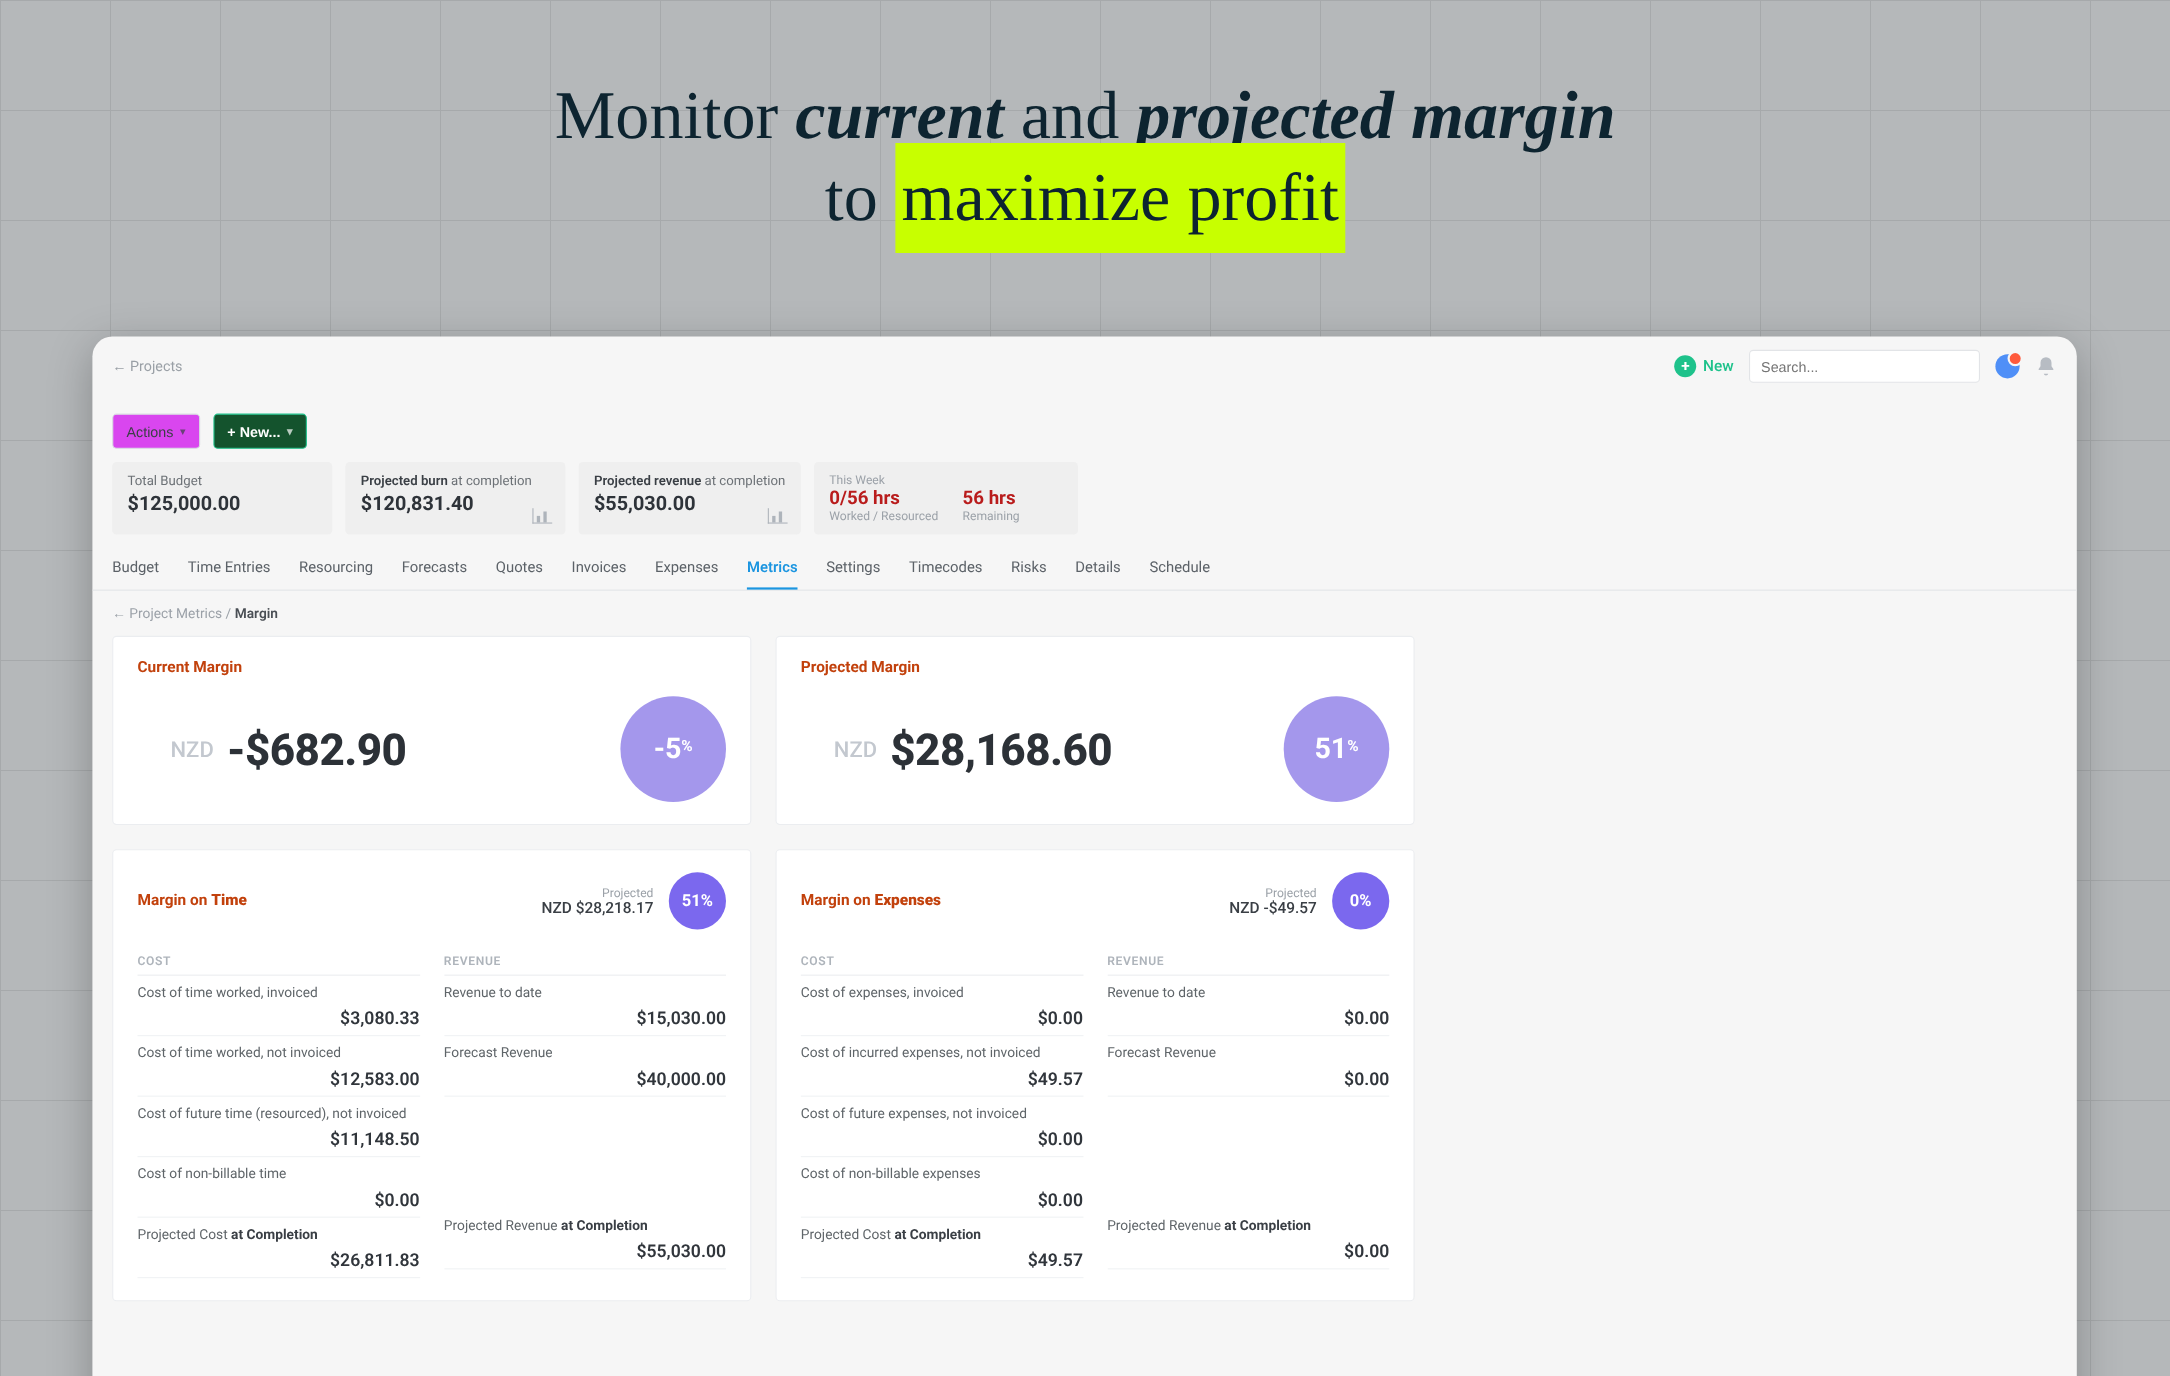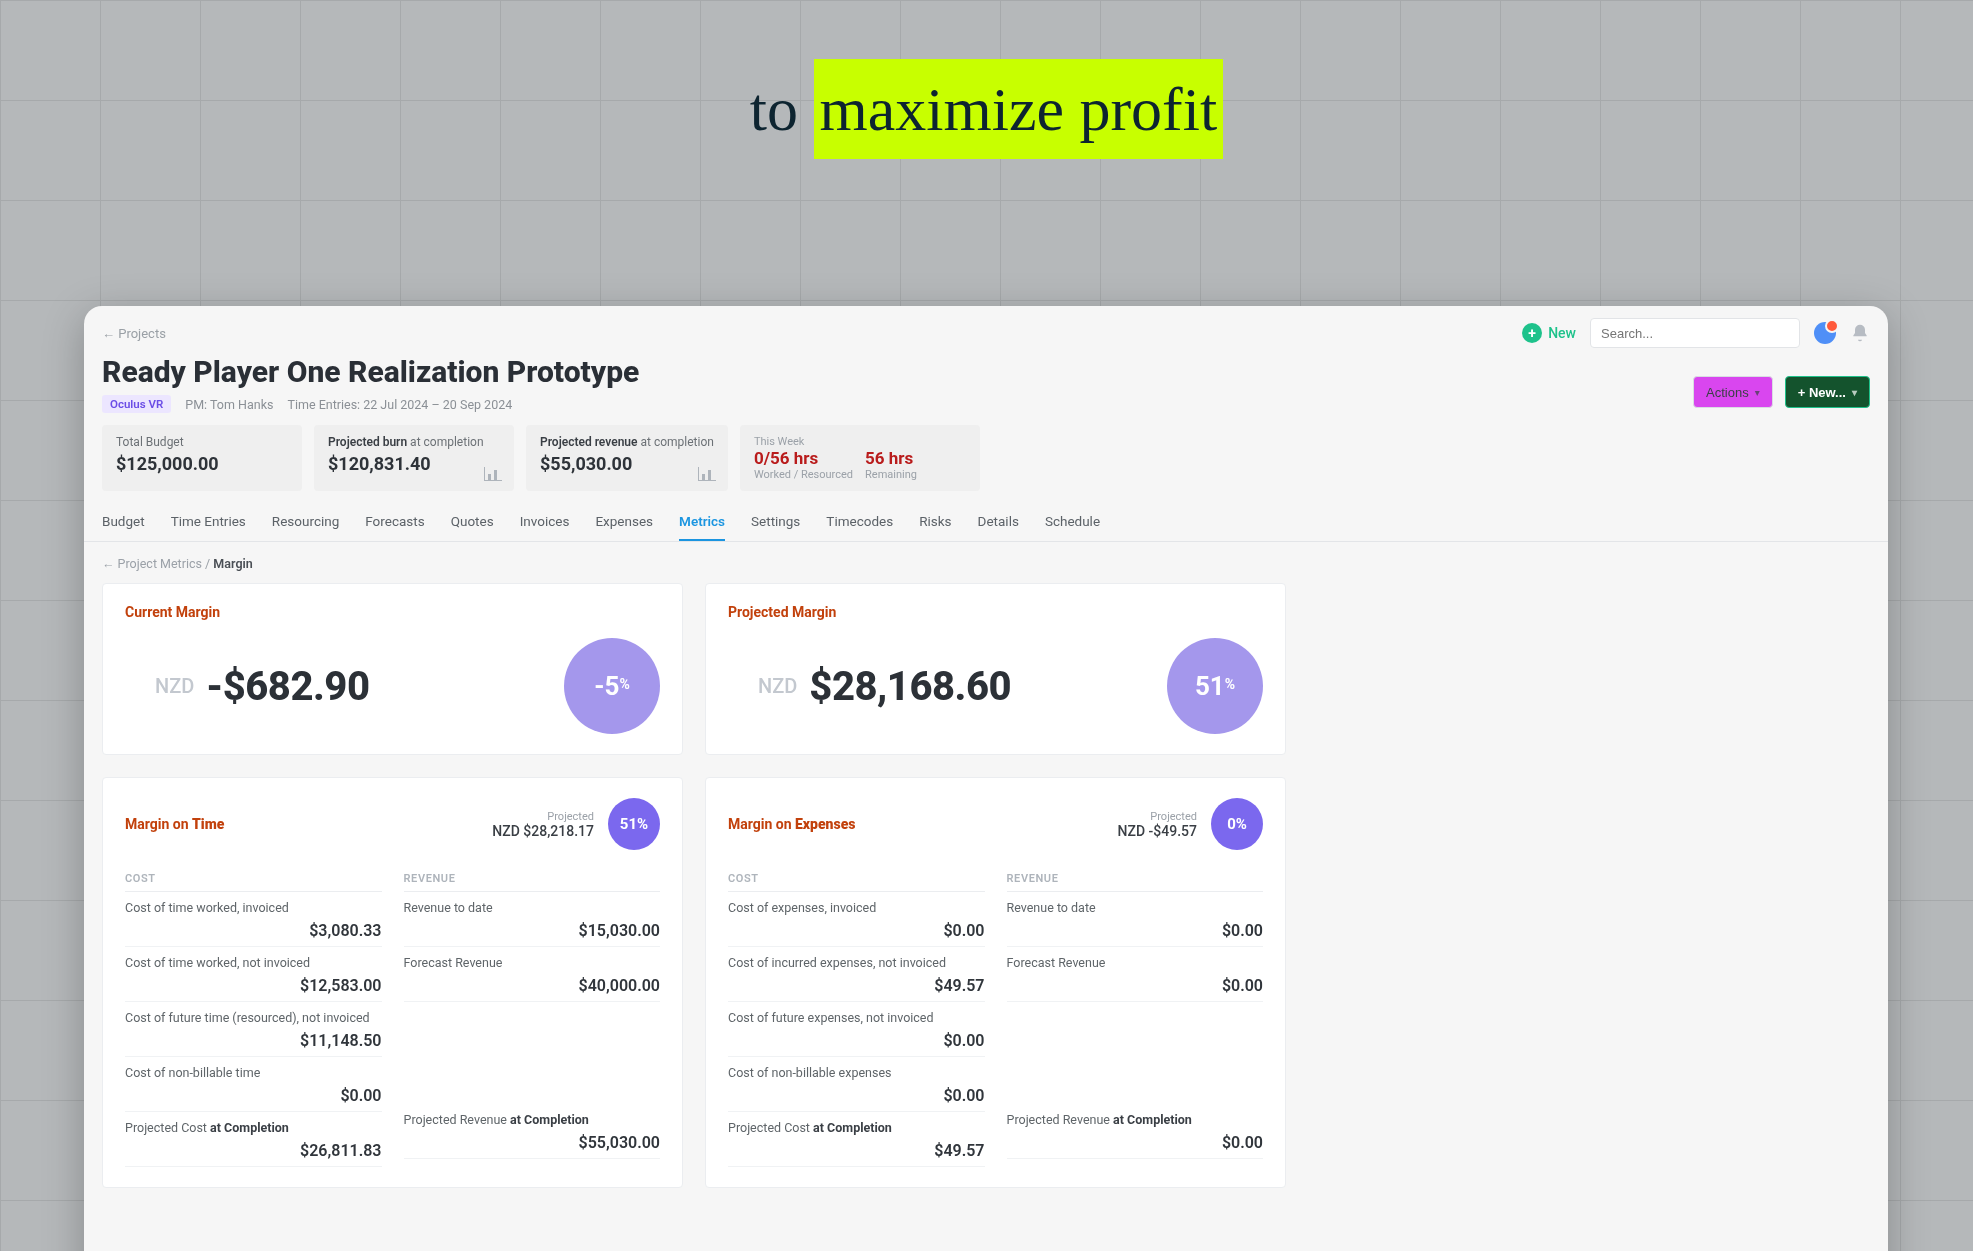--- a/index.html
+++ b/index.html
@@ -99,21 +99,21 @@
   .stat .s-val { font-size:18px; font-weight:700; color:#2e3339; margin-top:4px; }
   .stat .mini-chart {
     position:absolute; bottom:10px; right:12px; width:18px; height:14px;
     border-bottom:1.5px solid #aeb4bb; border-left:1.5px solid #aeb4bb;
   }
   .stat .mini-chart::before,.stat .mini-chart::after{
     content:""; position:absolute; bottom:0; width:3px; background:#aeb4bb;
   }
   .stat .mini-chart::before{left:3px;height:6px;}
   .stat .mini-chart::after{left:9px;height:10px;}
-  .stat.week { display:flex; gap:12px; min-width:240px;}
+  .stat.week { display:flex; gap:22px; min-width:240px;}
   .week-col .wl{font-size:11px;color:#9ba1a8;}
   .week-col .wv{font-size:17px;font-weight:700;color:#b91c1c;}
   .tabs {
     display:flex; gap:26px; padding:0 18px; border-bottom:1px solid #e3e5e8;
     font-size:13.5px;
   }
   .tab { padding:10px 0; color:#5c6268; cursor:pointer; }
   .tab.active { color:#1b95e0; border-bottom:2px solid #1b95e0; font-weight:600;}
   .crumb { padding:14px 18px 8px 18px; font-size:12.5px; color:#9ba1a8; }
   .crumb a{color:#9ba1a8; cursor:pointer;}
@@ -153,20 +153,23 @@
   .row{display:flex;flex-direction:column; padding:8px 0 6px 0; border-bottom:1px solid #f0f2f4;}
   .row .rl{font-size:12.5px;color:#5f6569;}
   .row .rl b{font-weight:700;color:#3a3f45;}
   .row .rv{font-size:16px;font-weight:600;color:#30353b; text-align:right; margin-top:6px;}
   .spacer{height:34px;}
 </style>
 </head>
 <body>
 
 <div class="hero">
+  <div class="line1">
+    <span>Monitor </span><em>current</em><span> and </span><em>projected margin</em>
+  </div>
   <div class="line2">
     <span>to </span><span class="hl">maximize profit</span>
   </div>
 </div>
 
 <div class="app">
 
   <div class="topbar">
     <a class="back-link">← Projects</a>
     <div class="topbar-right">
@@ -176,28 +179,20 @@
       </span>
       <input class="search" placeholder="Search..." style="">
       <span class="clock-badge"></span>
       <svg class="bell" viewBox="0 0 24 24" fill="currentColor">
           <path d="M12 2a6 6 0 0 0-6 6v4l-2 3v1h16v-1l-2-3V8a6 6 0 0 0-6-6zm0 20a2.5 2.5 0 0 0 2.45-2h-4.9A2.5 2.5 0 0 0 12 22z"></path>
         </svg>
     </div>
   </div>
 
   <div class="header">
-    <div class="header-left">
-      <div class="title">Ready Player One Realization Prototype</div>
-      <div class="meta">
-        <span class="chip">Oculus VR</span>
-        <span><span class="lbl">PM:</span> <span>Tom Hanks</span></span>
-        <span><span class="lbl">Time Entries:</span> <span>22 Jul 2024 – 20 Sep 2024</span></span>
-      </div>
-    </div>
     <div class="header-right">
       <button class="btn">
           <span>Actions</span>
           <span class="caret">▾</span>
         </button>
       <button class="btn btn-green">
           <span>+ New...</span>
           <span class="caret">▾</span>
         </button>
     </div>

